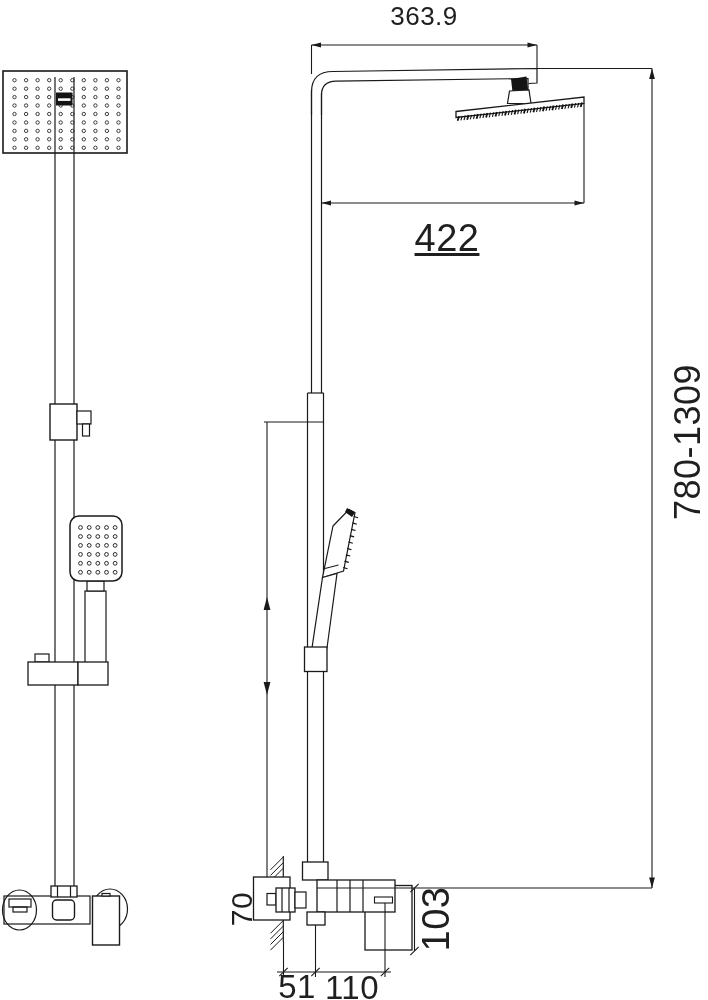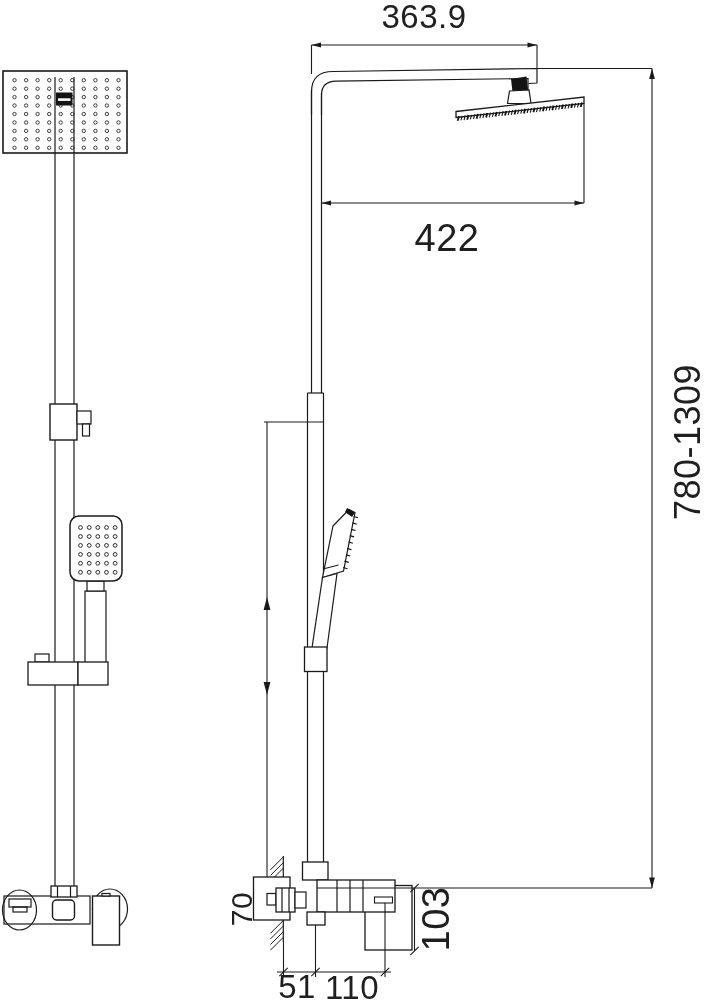--- a/index.html
+++ b/index.html
@@ -13,22 +13,22 @@
   svg{position:absolute;left:0;top:0;}
   .dim-label{
     position:absolute;
     color:#1f1f1f;
     white-space:nowrap;
     transform:translate(-50%,-50%);
     line-height:1;
     letter-spacing:0.5px;
   }
   .dim-label.rot{transform:translate(-50%,-50%) rotate(-90deg);}
-  #lbl-arm-length{left:424px;top:16px;font-size:33px;}
-  #lbl-head-reach{left:447px;top:238px;font-size:38px;}
+  #lbl-arm-length{left:424px;top:16px;font-size:26px;}
+  #lbl-head-reach{left:447px;top:238px;font-size:38px;text-decoration:underline;}
   #lbl-height-range{left:688px;top:442px;font-size:36px;}
   #lbl-wall-plate{left:242px;top:909px;font-size:30px;}
   #lbl-mixer-height{left:436px;top:919px;font-size:38px;}
   #lbl-wall-offset{left:297px;top:986px;font-size:33px;}
   #lbl-handle-offset{left:352px;top:987px;font-size:33px;}
 </style>
 </head>
 <body>
 
 <div class="canvas">

